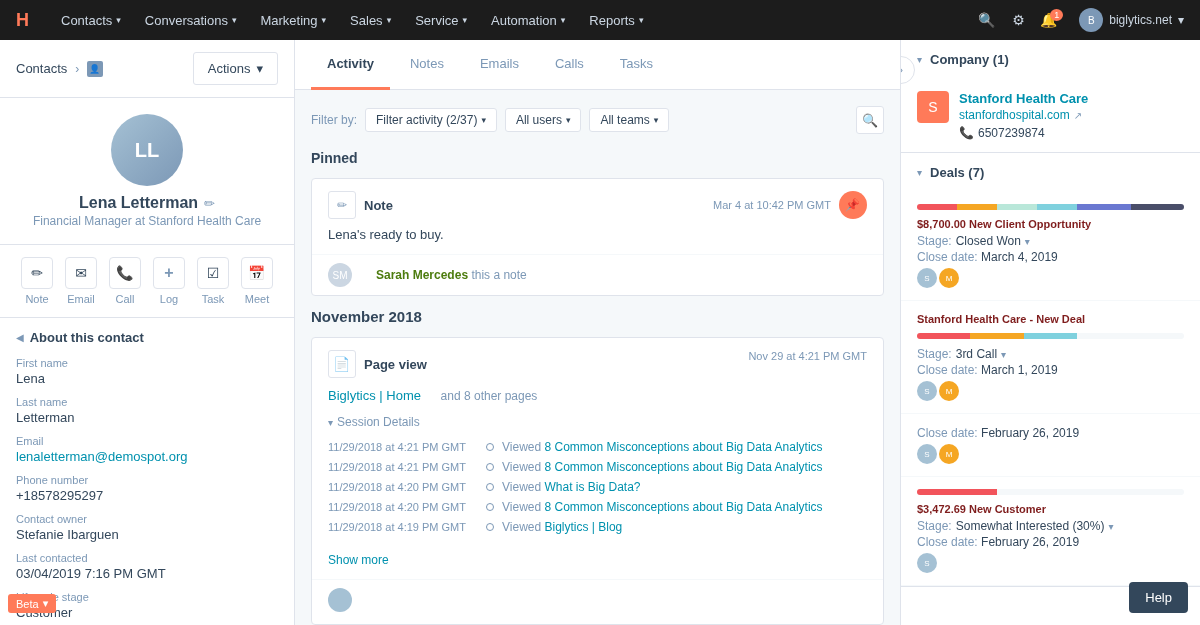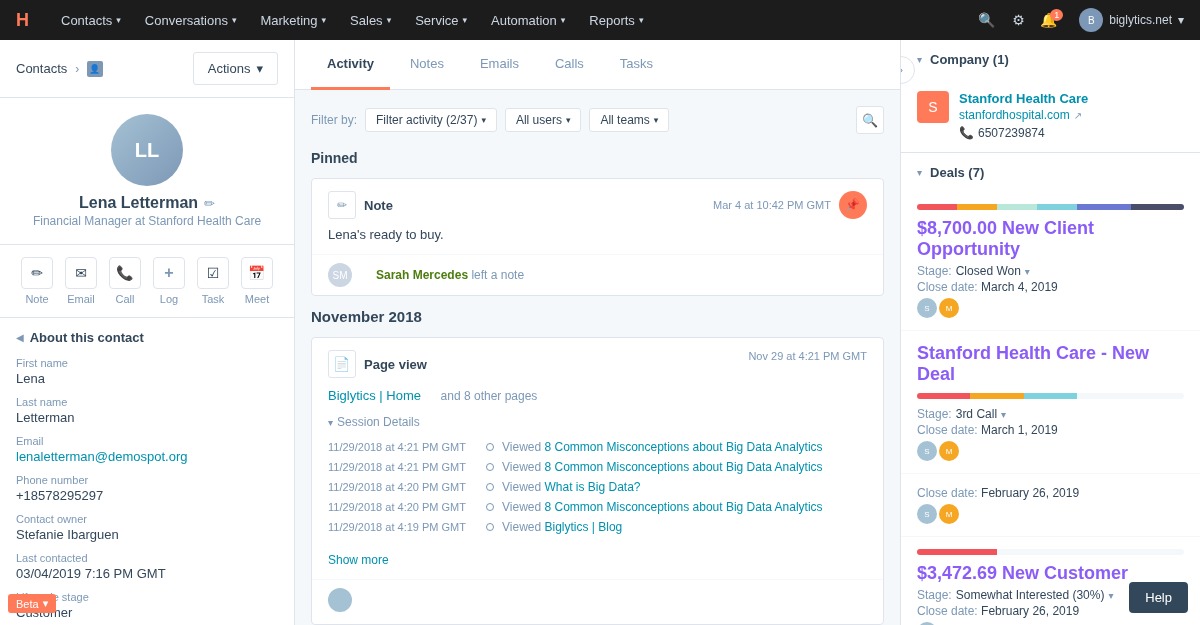--- a/index.html
+++ b/index.html
@@ -114,21 +114,21 @@
     .company-card { padding: 12px 16px; display: flex; align-items: flex-start; gap: 10px; }
     .company-icon { width: 32px; height: 32px; border-radius: 4px; background: #ff7a59; display: flex; align-items: center; justify-content: center; color: white; font-size: 14px; flex-shrink: 0; }
     .company-name { color: #0091ae; font-size: 13px; font-weight: 600; display: flex; align-items: center; gap: 4px; }
     .company-website { color: #0091ae; font-size: 12px; margin-top: 2px; display: flex; align-items: center; gap: 4px; }
     .company-phone { font-size: 12px; color: #33475b; margin-top: 4px; display: flex; align-items: center; gap: 4px; }
     .ext-link-icon { font-size: 10px; color: #7c98b6; }
 
     .deal-item { padding: 12px 16px; border-bottom: 1px solid #f5f8fa; }
     .deal-progress { height: 6px; background: #f5f8fa; border-radius: 3px; margin-bottom: 8px; overflow: hidden; display: flex; }
     .deal-progress-fill { height: 100%; }
-    .deal-name { font-size: 18px; font-weight: 600; color: #8b5cf6; margin-bottom: 4px; }
+    .deal-name { font-size: 11px; font-weight: 600; color: #7f1d1d; margin-bottom: 4px; }
     .deal-stage-row { display: flex; align-items: center; gap: 4px; margin-bottom: 2px; }
     .deal-stage-label { font-size: 12px; color: #7c98b6; }
     .deal-stage-value { font-size: 12px; color: #33475b; font-weight: 500; }
     .deal-stage-btn { font-size: 10px; color: #7c98b6; cursor: pointer; }
     .deal-close-row { font-size: 12px; color: #7c98b6; margin-bottom: 4px; }
     .deal-avatars { display: flex; gap: 2px; }
     .deal-avatar { width: 20px; height: 20px; border-radius: 50%; background: #cbd6e2; display: flex; align-items: center; justify-content: center; color: white; font-size: 8px; }
 
     .help-btn { position: fixed; bottom: 12px; right: 12px; background: #33475b; color: white; border-radius: 4px; padding: 8px 16px; font-size: 13px; cursor: pointer; z-index: 100; }
 
@@ -325,21 +325,21 @@
             <div class="pin-btn">📌</div>
           </div>
         </div>
         <div class="card-content">
           <span class="note-text">Lena's ready to buy.</span>
         </div>
         <div class="card-footer">
           <div class="commenter-avatar">SM</div>
           <span class="comment-text">
             <span class="comment-author">Sarah Mercedes</span>
-            <span>left a note</span>
+            <span>this a note</span>
           </span>
         </div>
       </div>
 
       <div class="month-section">
         <div class="month-header">November 2018</div>
 
         <div class="page-view-card" style="margin-bottom:12px;">
           <div class="card-header">
             <div class="card-type-row">

